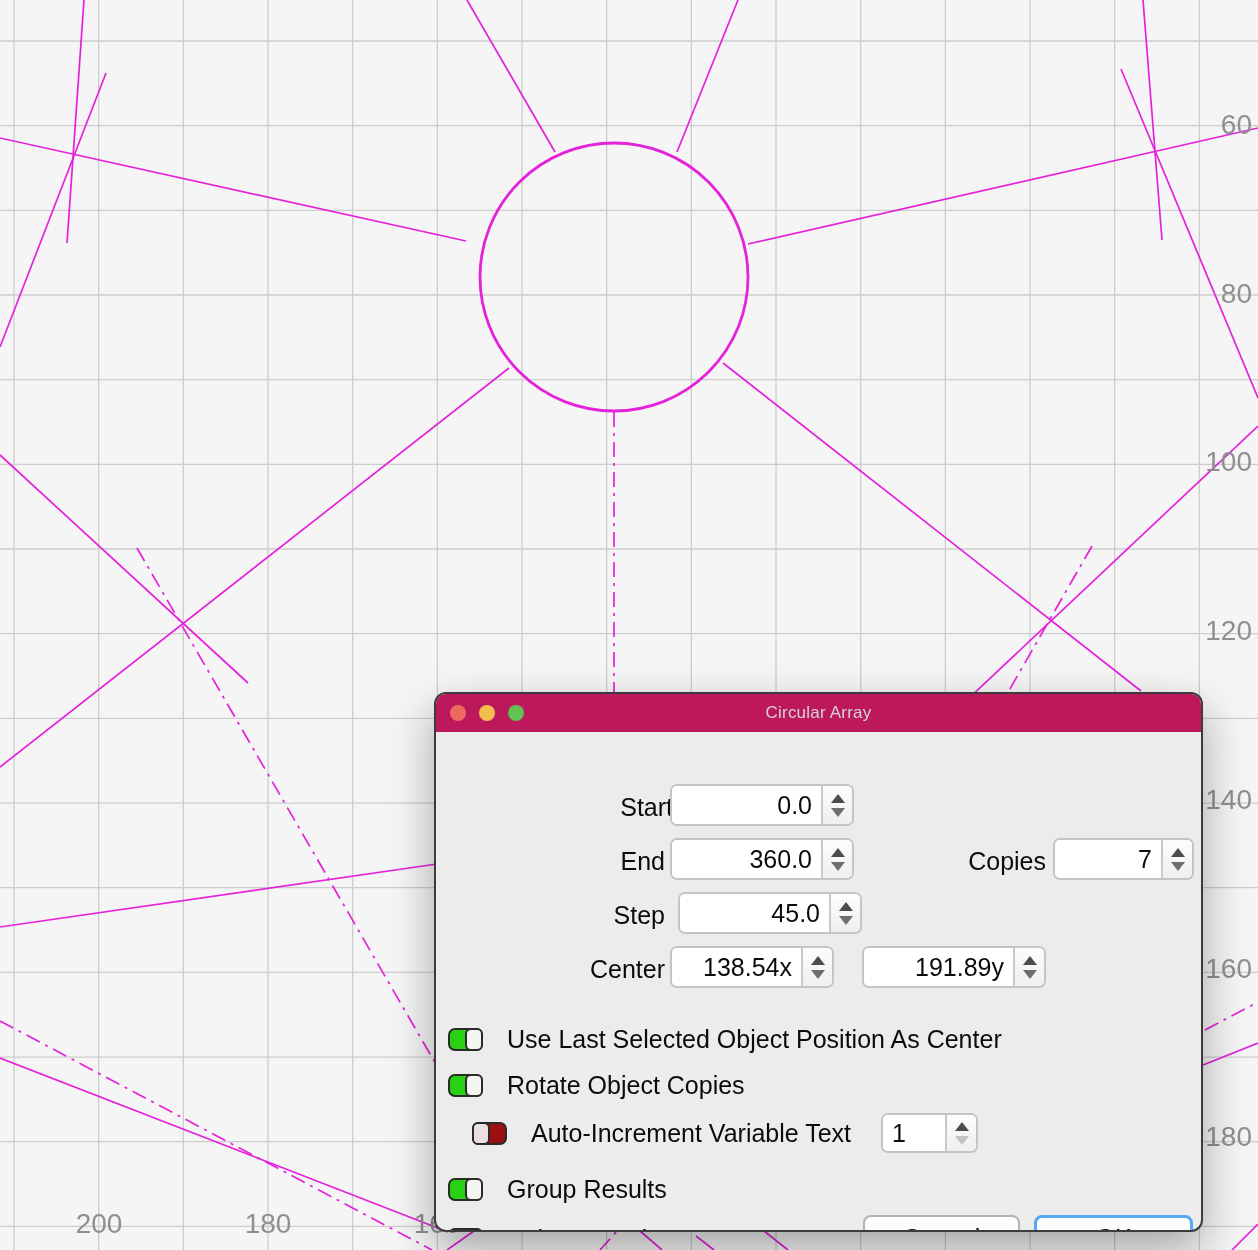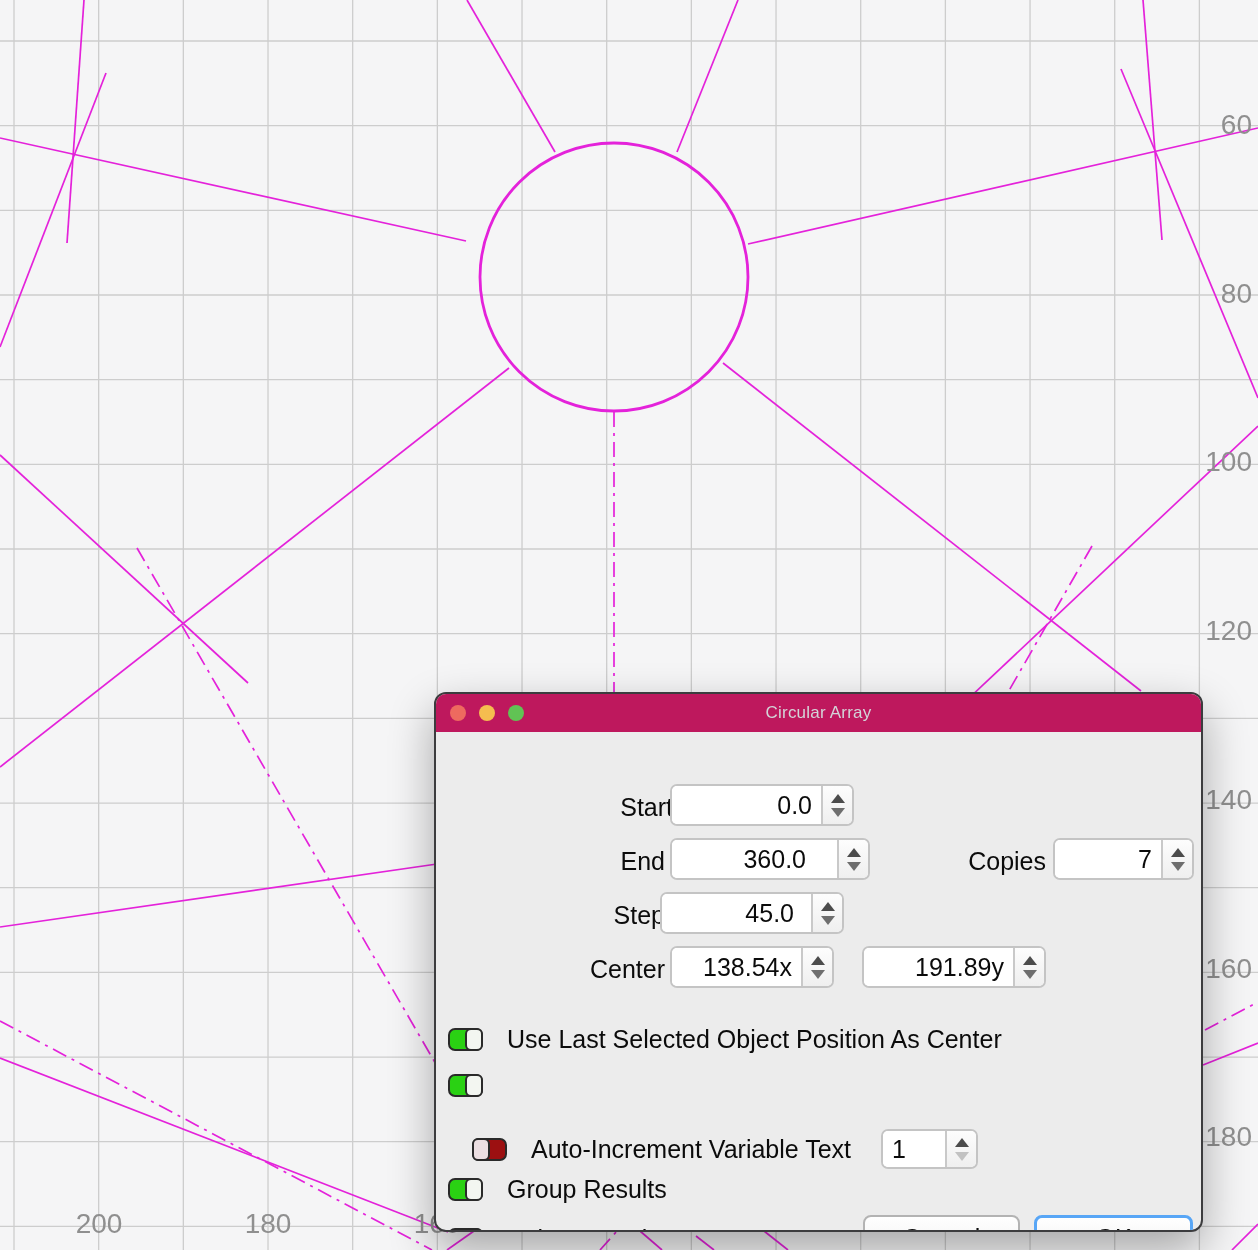--- a/index.html
+++ b/index.html
@@ -137,38 +137,38 @@
       <div class="flabel" style="left:68px;top:61px;width:169px;">Start</div>
       <div class="fieldgrp" style="left:234px;top:52px;width:184px;">
         <input value="0.0" style="">
         <div class="stepper">
           <span class="arr-up"></span>
           <span class="arr-dn"></span>
         </div>
       </div>
 
       <div class="flabel" style="left:60px;top:115px;width:169px;">End</div>
-      <div class="fieldgrp" style="left:234px;top:106px;width:200px;gap:22px;">
+      <div class="fieldgrp" style="left:234px;top:106px;width:184px;">
         <input value="360.0" style="">
         <div class="stepper">
           <span class="arr-up"></span>
           <span class="arr-dn"></span>
         </div>
       </div>
       <div class="flabel" style="left:450px;top:115px;width:160px;">Copies</div>
       <div class="fieldgrp" style="left:617px;top:106px;width:141px;">
         <input value="7" style="">
         <div class="stepper">
           <span class="arr-up"></span>
           <span class="arr-dn"></span>
         </div>
       </div>
 
       <div class="flabel" style="left:60px;top:169px;width:169px;">Step</div>
-      <div class="fieldgrp" style="left:224px;top:160px;width:184px;gap:8px;">
+      <div class="fieldgrp" style="left:242px;top:160px;width:184px;">
         <input value="45.0" style="">
         <div class="stepper">
           <span class="arr-up"></span>
           <span class="arr-dn"></span>
         </div>
       </div>
 
       <div class="flabel" style="left:60px;top:223px;width:169px;">Center</div>
       <div class="fieldgrp" style="left:234px;top:214px;width:164px;">
         <input value="138.54x" style="">
@@ -188,22 +188,23 @@
       <div class="toggle-row" style="top:290px;">
         <span class="toggle on">
             <span class="knob"></span>
           </span>
         <span class="toggle-label">Use Last Selected Object Position As Center</span>
       </div>
       <div class="toggle-row" style="top:336px;">
         <span class="toggle on">
             <span class="knob"></span>
           </span>
-      </div>
-      <div class="toggle-row" style="top:400px;padding-left:24px;">
+        <span class="toggle-label">Rotate Object Copies</span>
+      </div>
+      <div class="toggle-row" style="top:384px;padding-left:24px;">
         <span class="toggle off">
             <span class="knob"></span>
           </span>
         <span class="toggle-label">Auto-Increment Variable Text</span>
         <span class="fieldgrp" style="position:relative;left:6px;top:0;width:97px;height:40px;">
           <input class="left" value="1" style="">
           <span class="stepper">
             <span class="arr-up"></span>
             <span class="arr-dn dim"></span>
           </span>

